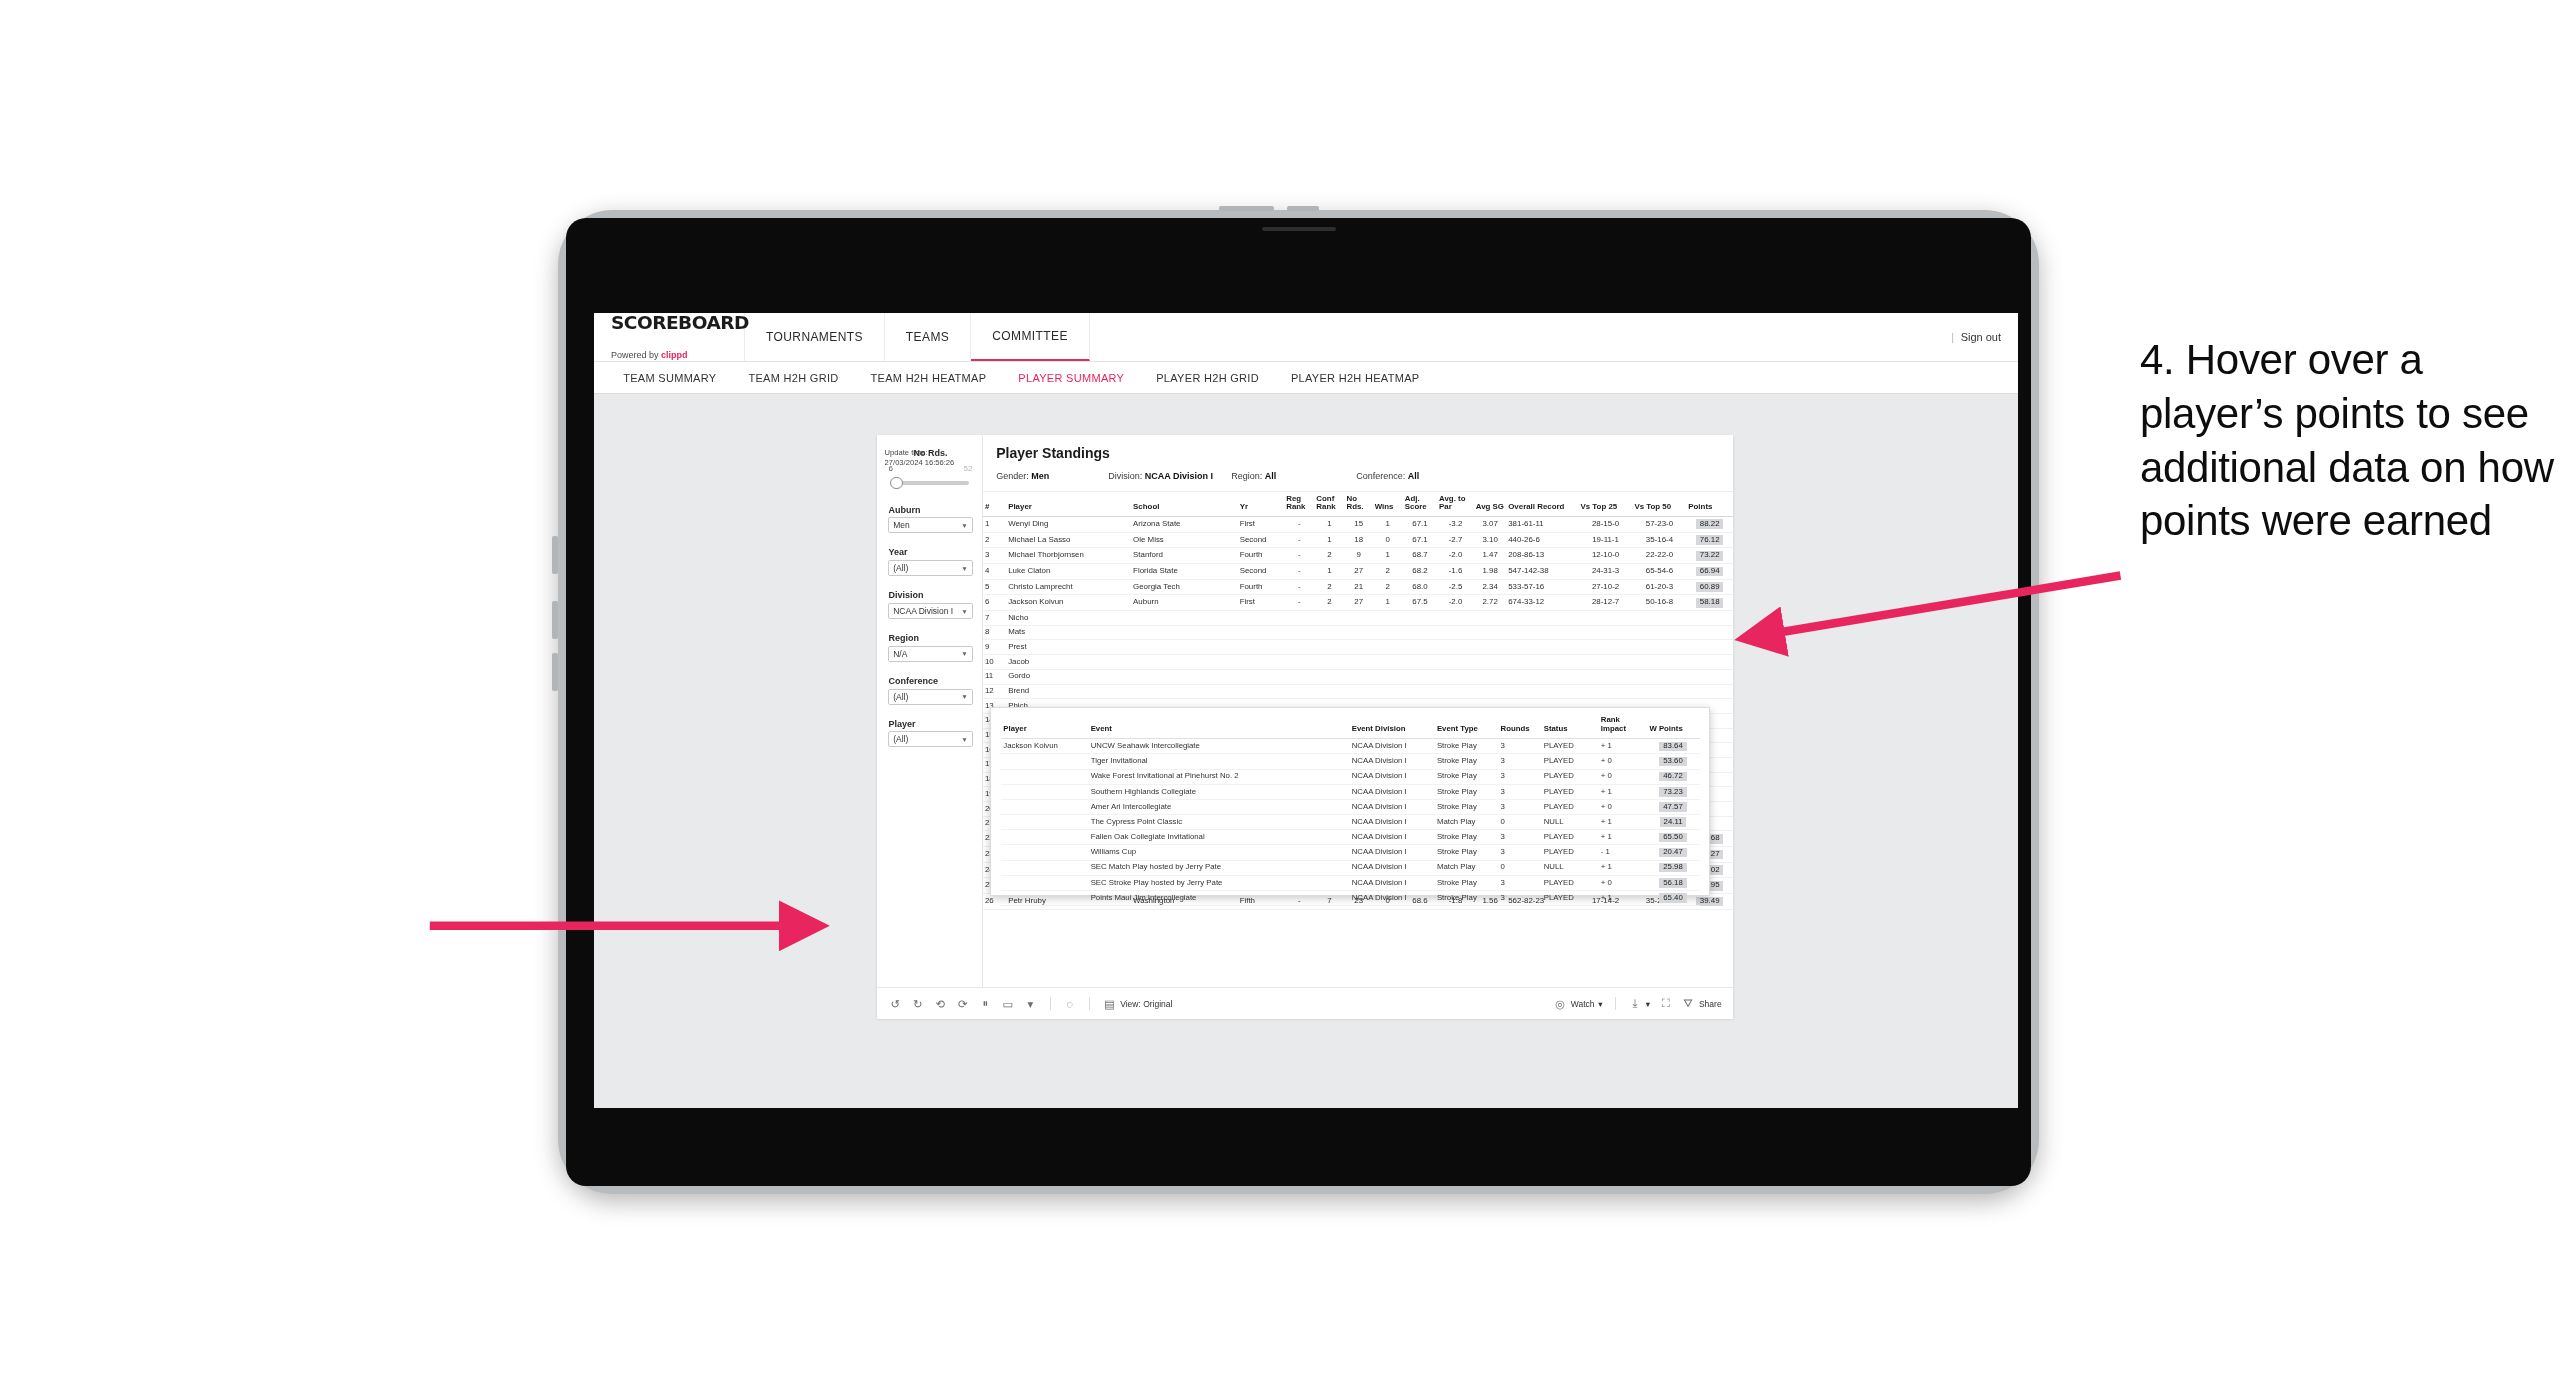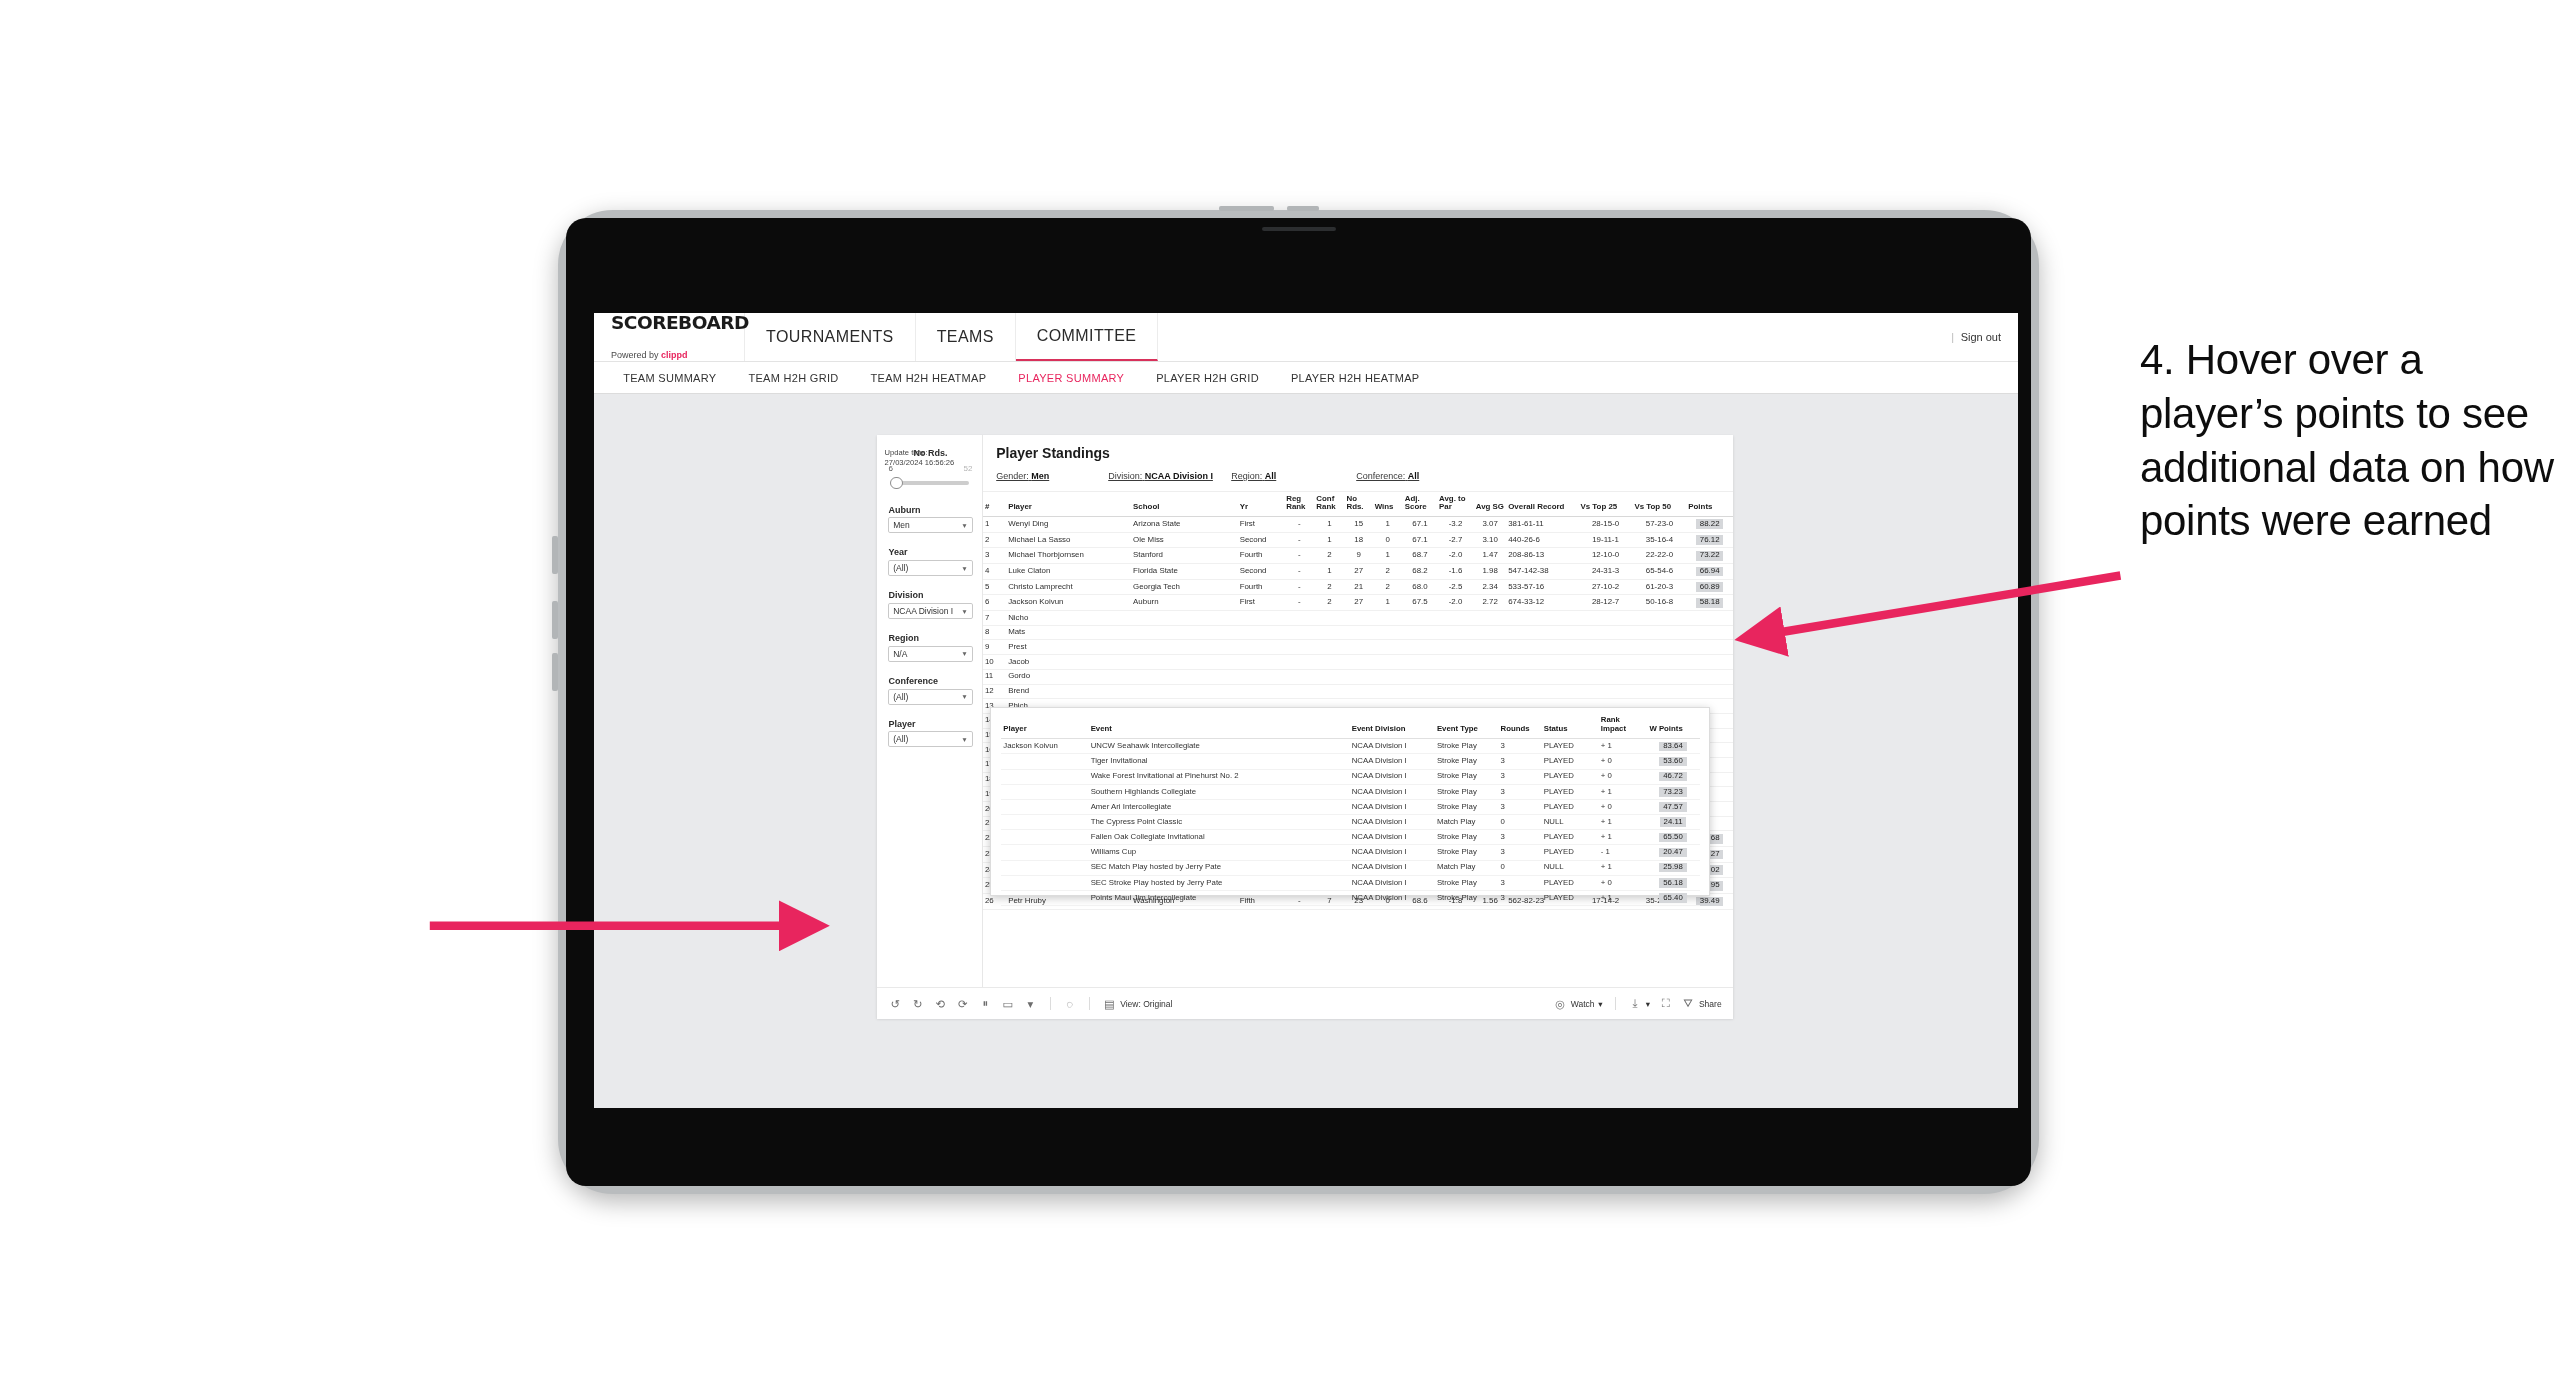--- a/index.html
+++ b/index.html
@@ -38,21 +38,21 @@
   .topnav { position:absolute; left:0; top:0; width:100%; height:49px; background:#fff;
             display:flex; align-items:stretch; border-bottom:0.9px solid #e3e3e3; }
   .brand { width:151px; display:flex; flex-direction:column; justify-content:center;
            padding-left:17px; border-right:0.9px solid #ececec; }
   .brand-title { font-family:"DejaVu Sans", sans-serif; font-weight:bold; font-size:18px;
                  letter-spacing:-0.5px; color:#1b1b1b; line-height:1; transform:scaleX(1.03);
                  transform-origin:left center; }
   .brand-sub { font-size:9px; color:#4a4a4a; margin-top:18px; }
   .brand-sub b { color:#e8255e; font-weight:bold; }
   .topnav-items { display:flex; align-items:stretch; }
-  .topnav-item { display:flex; align-items:center; padding:8px 21px; font-size:16px;
+  .topnav-item { display:flex; align-items:center; padding:8px 21px; font-size:12px;
                  letter-spacing:0.4px; color:#2a2a2a; border-right:0.9px solid #ececec;
                  cursor:pointer; }
   .topnav-item.active { border-bottom:2.8px solid #d8315b; }
   .topnav-right { margin-left:auto; display:flex; align-items:center; padding-right:17px;
                   font-size:11px; color:#333; gap:6.6px; }
   .topnav-right .sep { color:#bbb; }
 
   
   .subnav { position:absolute; left:0; top:49px; width:100%; height:32px; background:#fff;
             display:flex; align-items:center; gap:0; border-bottom:0.9px solid #dcdcdc;
@@ -82,21 +82,21 @@
               display:flex; align-items:center; padding:0 3.8px; font-size:8.5px; color:#333;
               cursor:pointer; }
   .f-select .val { flex:1; white-space:nowrap; overflow:hidden; }
   .f-select .car { font-size:6.6px; color:#666; }
 
   
   .phead { position:absolute; left:106px; top:0; right:0; height:57px; padding:10.4px 0 0 13.2px;
            border-bottom:0.9px solid #eee; }
   .updated { position:absolute; left:7.6px; top:13.2px; width:95px; font-size:7.6px; color:#444; line-height:1.35; }
   .ptitle { font-size:14px; font-weight:bold; color:#1b1b1b; }
-  .pfilters { display:flex; margin-top:9.5px; font-size:9px; color:#3a3a3a;text-decoration:underline; }
+  .pfilters { display:flex; margin-top:9.5px; font-size:9px; color:#3a3a3a; }
   .pfilters > div { }
   .pf1{width:112px}.pf2{width:123px}.pf3{width:125px}
   .pfilters b { color:#111; }
 
   
   .tbl { position:absolute; left:106px; top:57px; right:0; bottom:32px; overflow:hidden; }
   table.std { width:100%; border-collapse:collapse; font-size:7.9px; color:#2f2f2f; table-layout:fixed; }
   table.std th { font-weight:bold; color:#1c1c1c; vertical-align:bottom; padding:2.8px 1.9px 3.8px 1.9px;
                  text-align:left; border-bottom:0.9px solid #d8d8d8; line-height:1.1; }
   table.std td { padding:2.5px 1.9px; border-bottom:0.9px solid #f0f0f0; white-space:nowrap;

